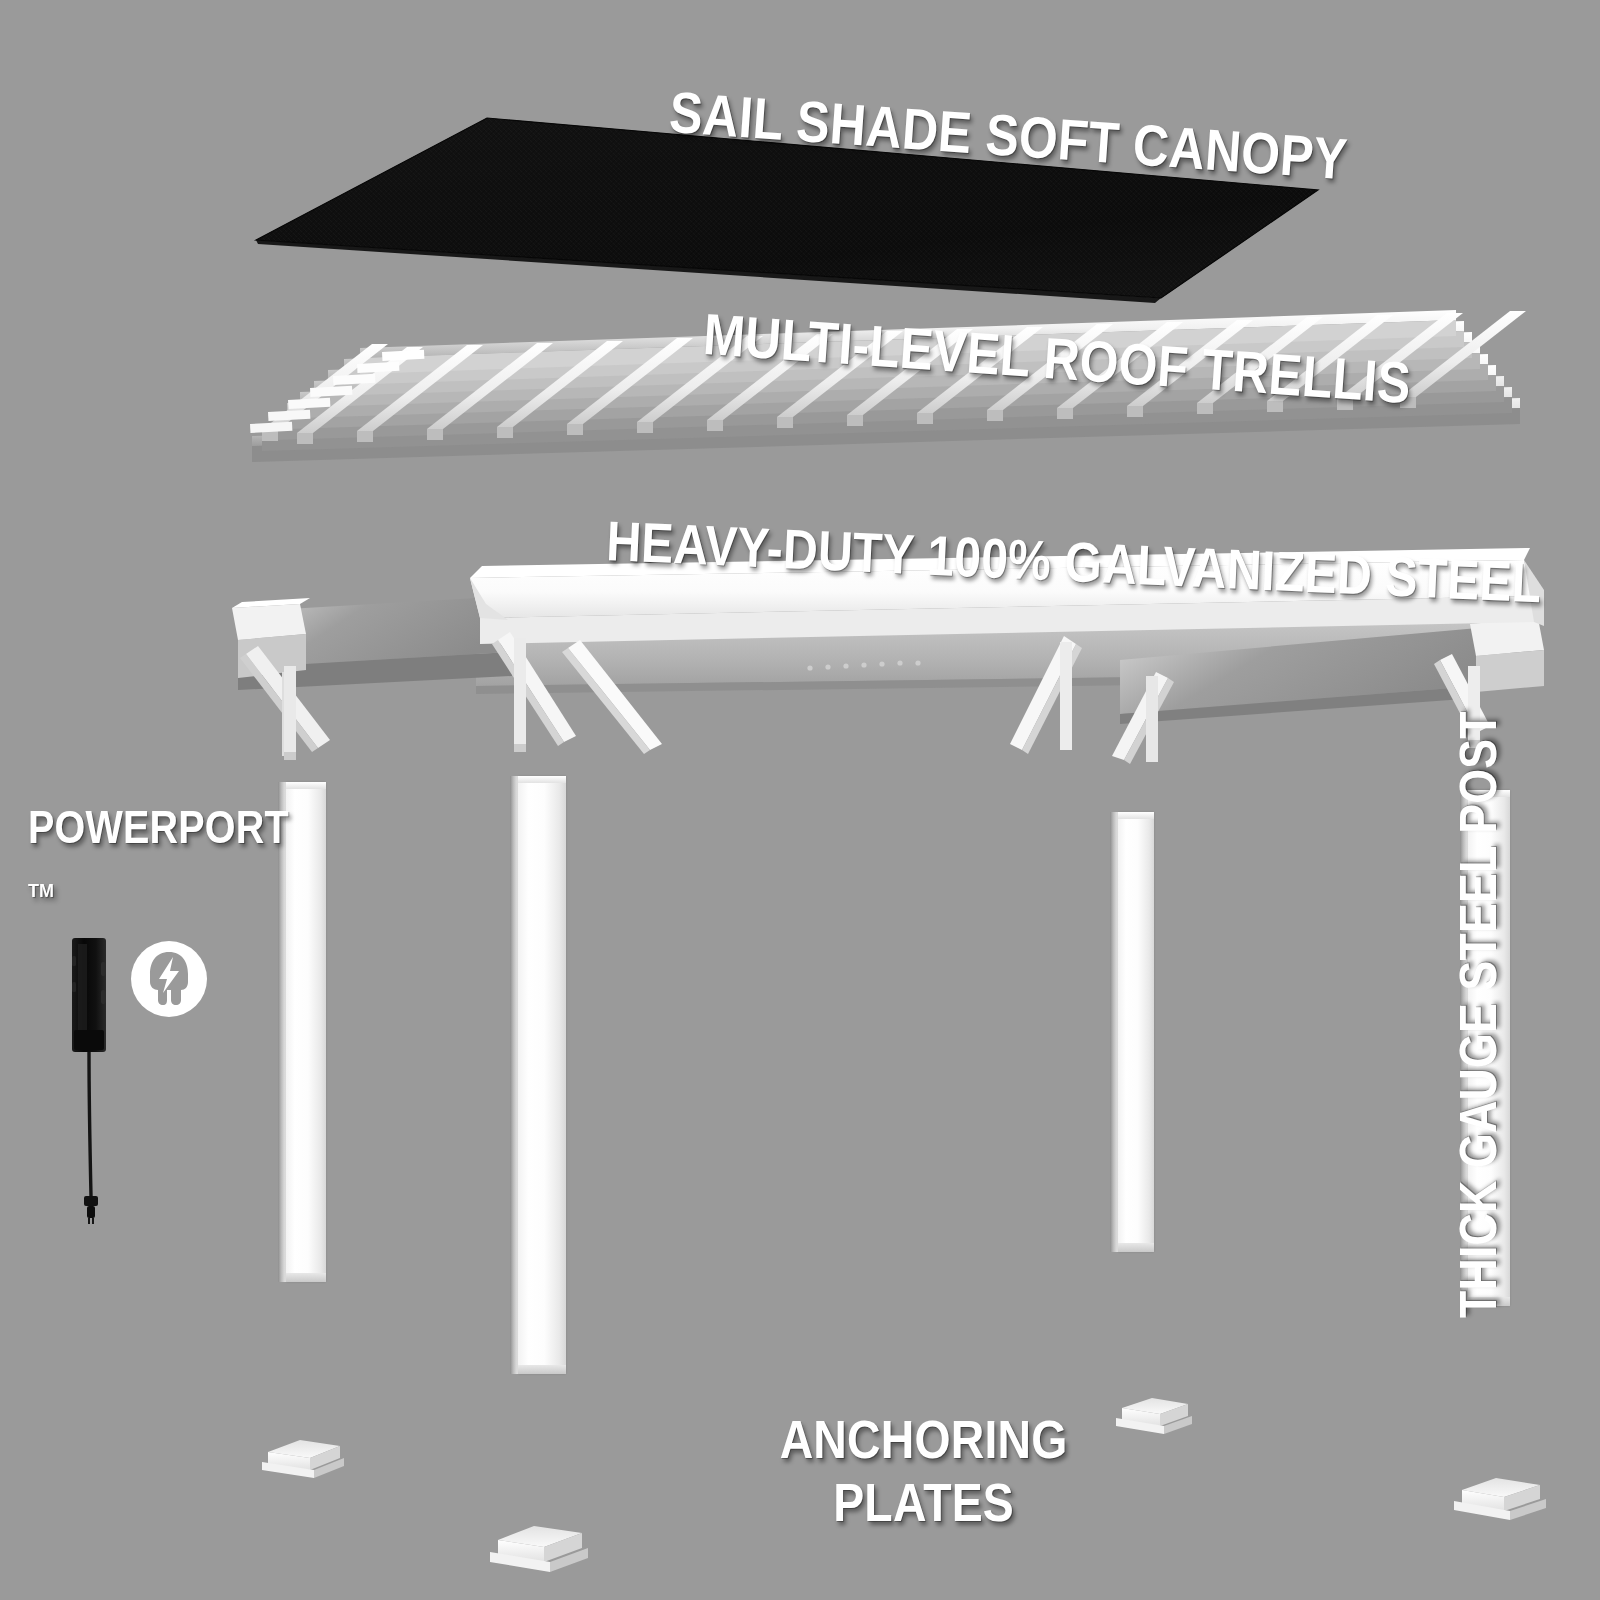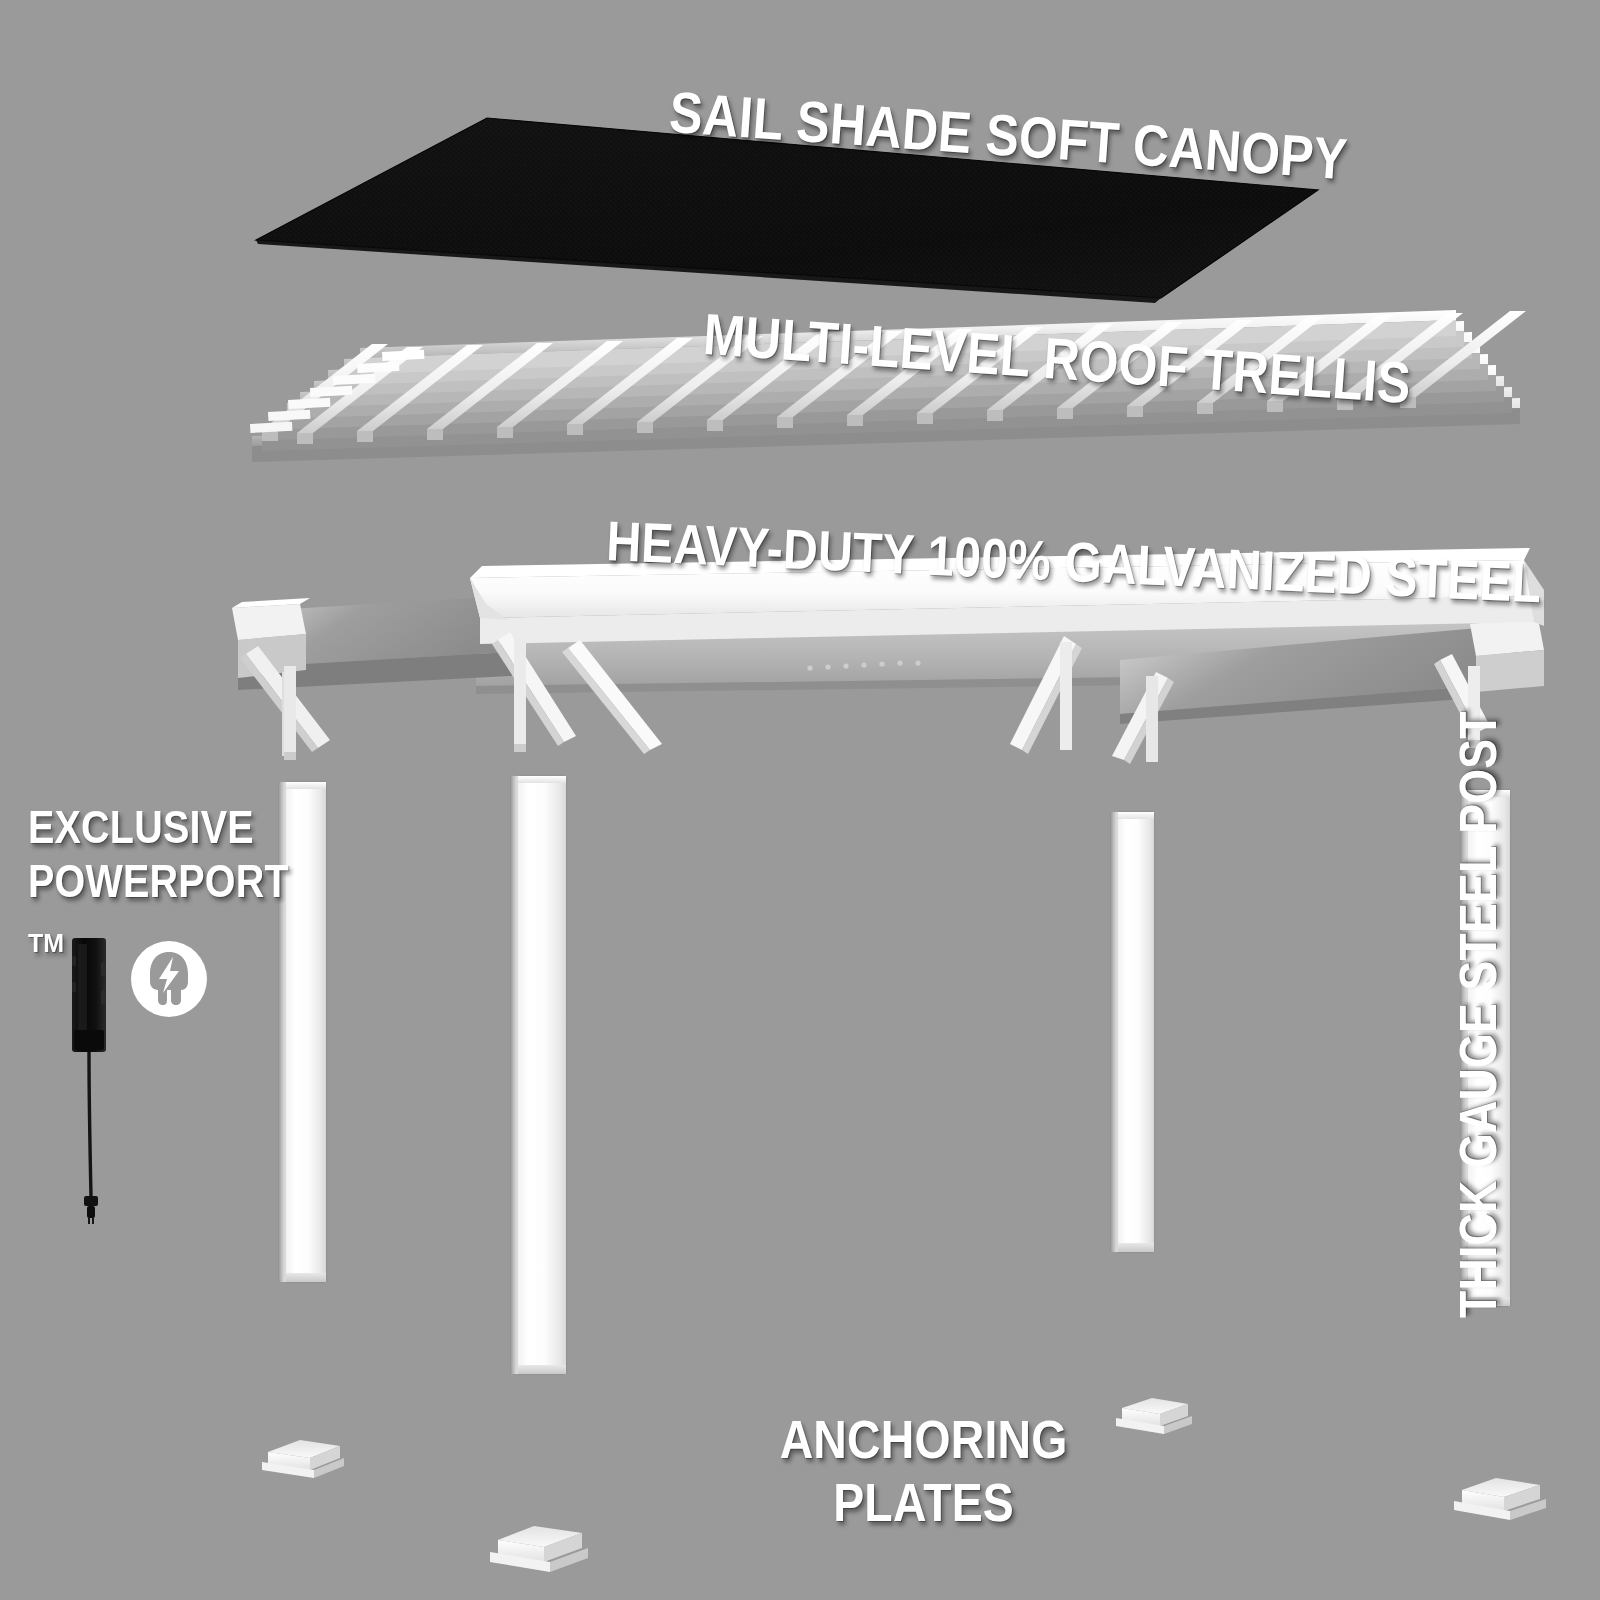--- a/index.html
+++ b/index.html
@@ -25,21 +25,21 @@
     transform-origin:left top;
     font-stretch:condensed;
     -webkit-font-smoothing:antialiased;
   }
   .squeeze{display:inline-block;transform:scaleX(0.86);transform-origin:left center;}
 
   #label-canopy{ left:672px; top:78px; font-size:58px; transform:rotate(4.0deg); }
   #label-trellis{ left:706px; top:300px; font-size:58px; transform:rotate(4.0deg); }
   #label-steel{ left:608px; top:508px; font-size:56px; transform:rotate(2.6deg); }
   #label-powerport{ left:28px; top:800px; font-size:46px; line-height:1.18; white-space:normal; width:300px;}
-  #label-powerport .tm{ font-size:25px; vertical-align:baseline; letter-spacing:0; }
+  #label-powerport .tm{ font-size:18px; vertical-align:baseline; letter-spacing:0; }
   #label-post{
     left:1448px; top:1318px; font-size:52px;
     transform:rotate(-90deg);
     transform-origin:left top;
   }
   #label-anchor{
     left:700px; top:1408px; font-size:54px; line-height:1.16;
     white-space:normal; text-align:center; width:520px;
   }
 
@@ -439,21 +439,20 @@
 
   <div class="lbl" id="label-trellis">
     <span class="squeeze">MULTI-LEVEL ROOF TRELLIS</span>
   </div>
 
   <div class="lbl" id="label-steel">
     <span class="squeeze">HEAVY-DUTY 100% GALVANIZED STEEL</span>
   </div>
 
   <div class="lbl" id="label-powerport">
-    <div><span class="squeeze">EXCLUSIVE</span></div>
     <div><span class="squeeze">POWERPORT</span><span class="tm">TM</span></div>
   </div>
 
   <div class="lbl" id="label-post">
     <span class="squeeze">THICK GAUGE STEEL POST</span>
   </div>
 
   <div class="lbl" id="label-anchor">
     <div><span class="squeeze">ANCHORING PLATES</span></div>
   </div>

